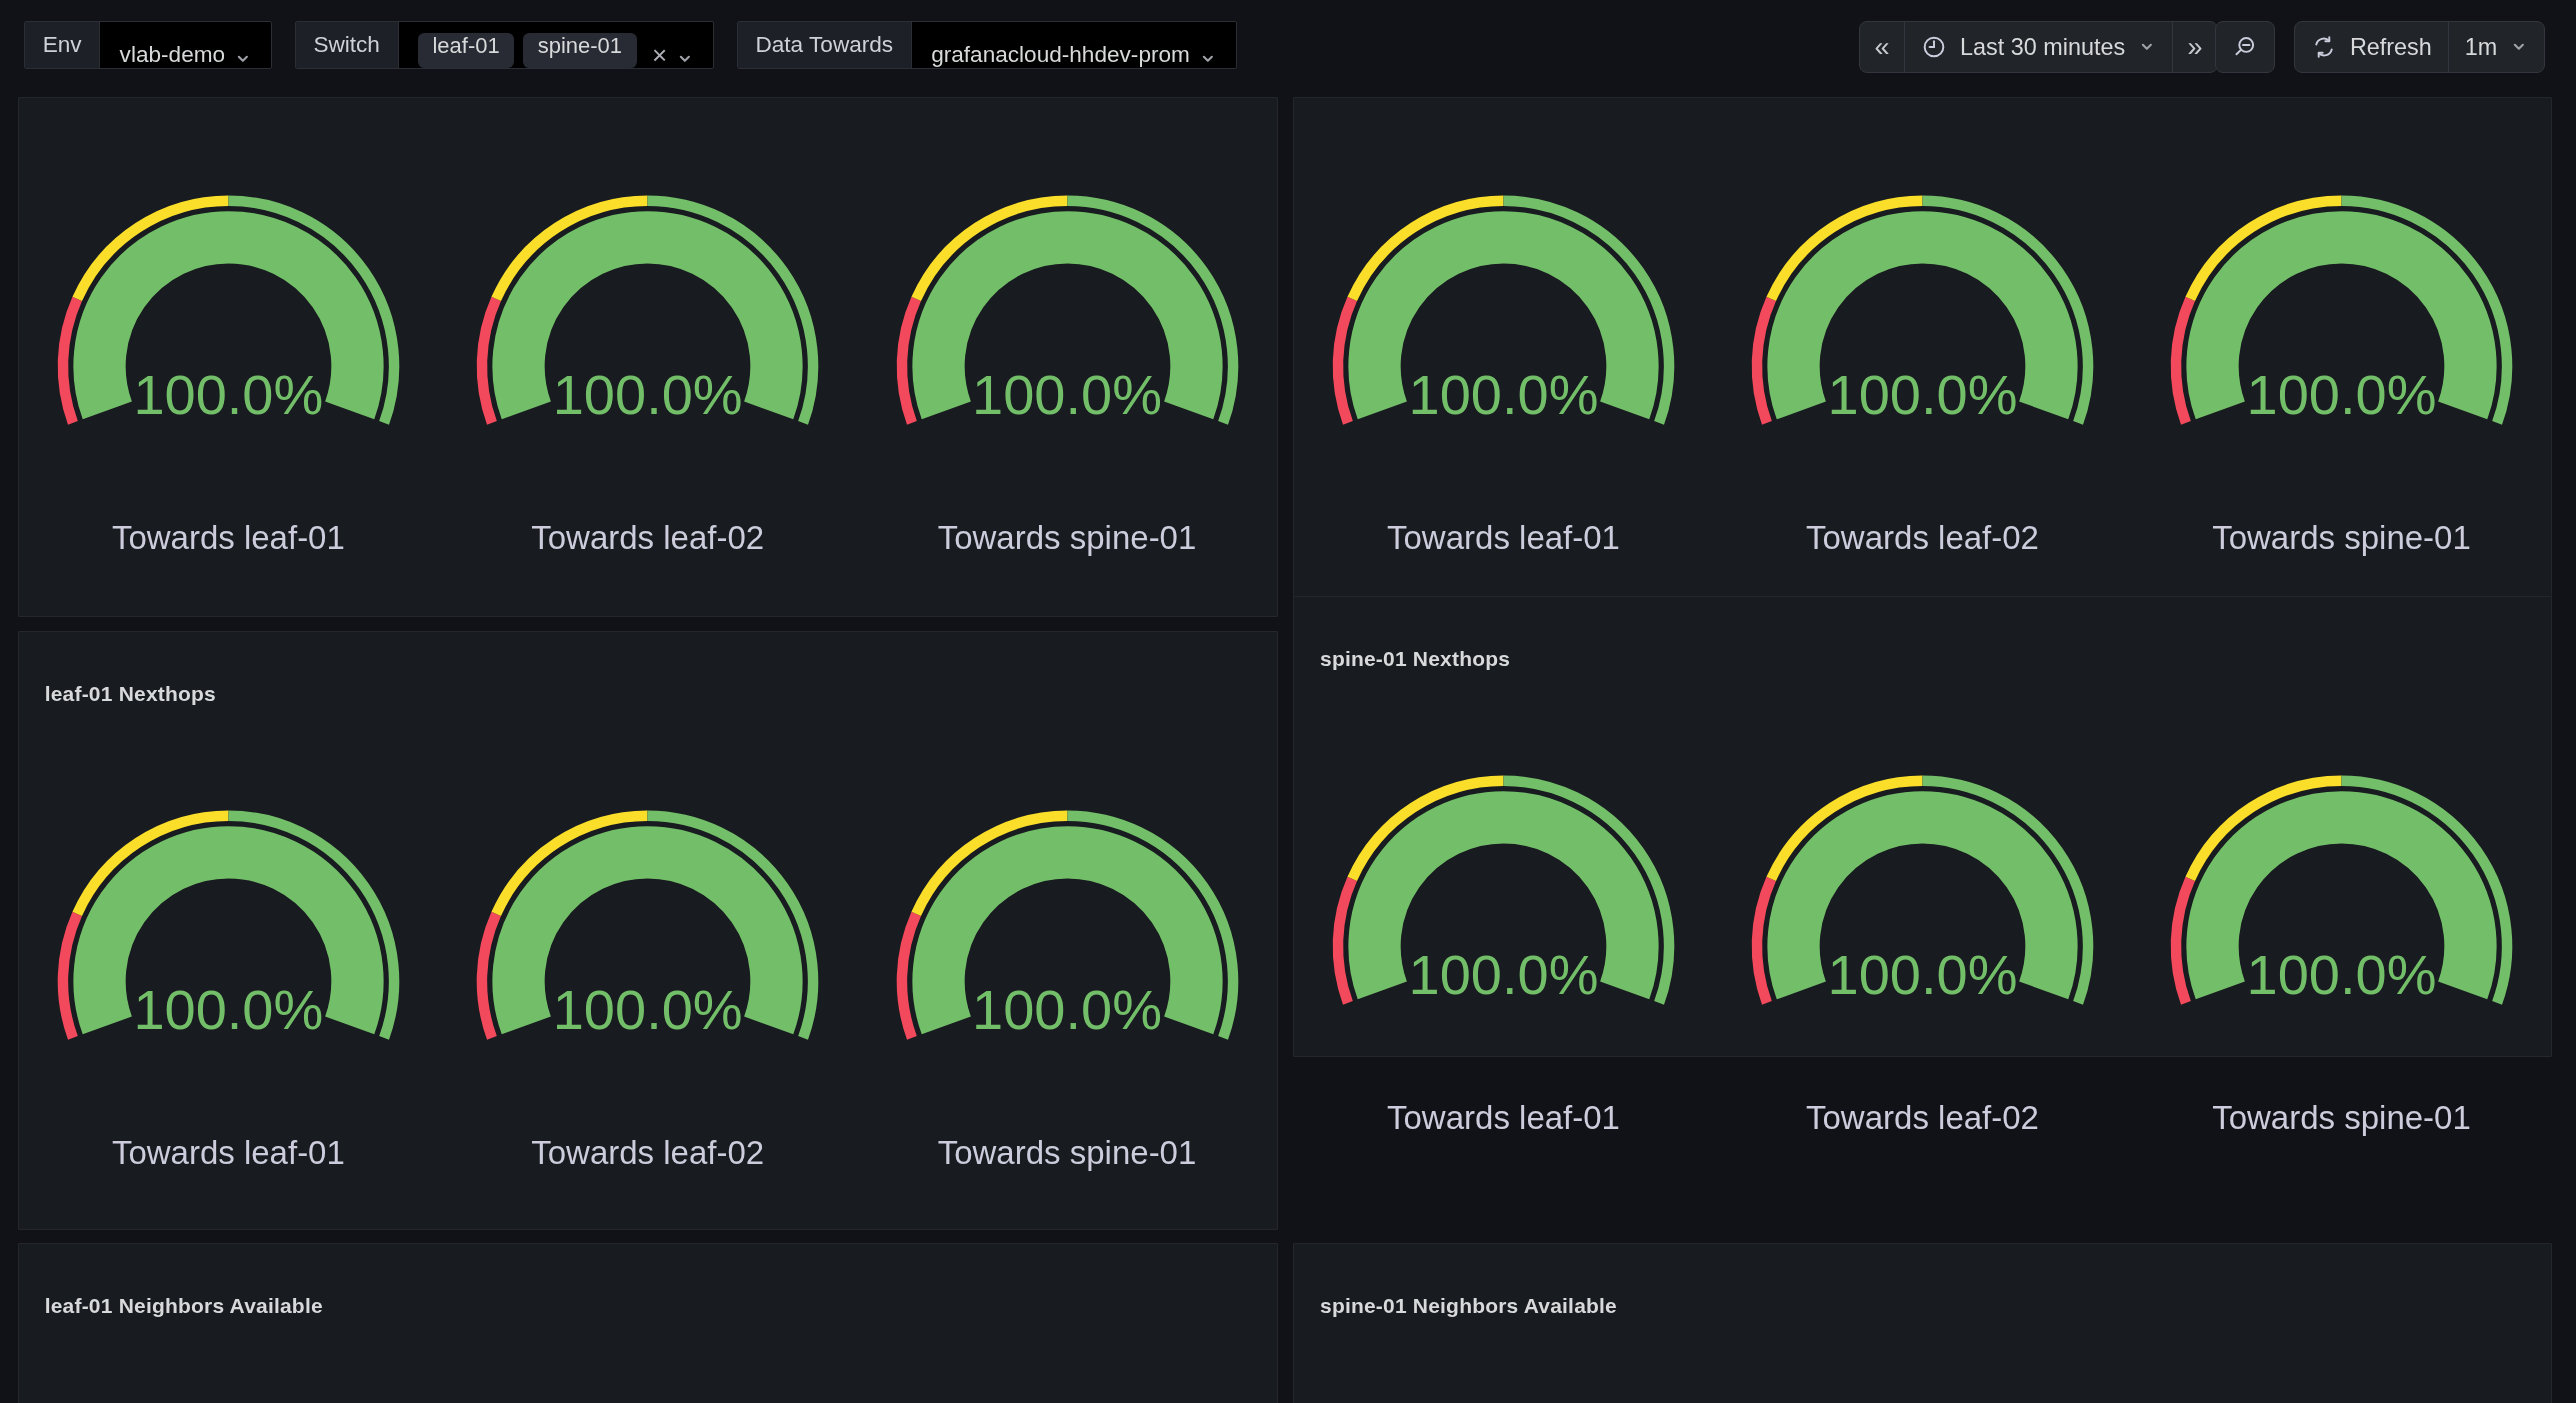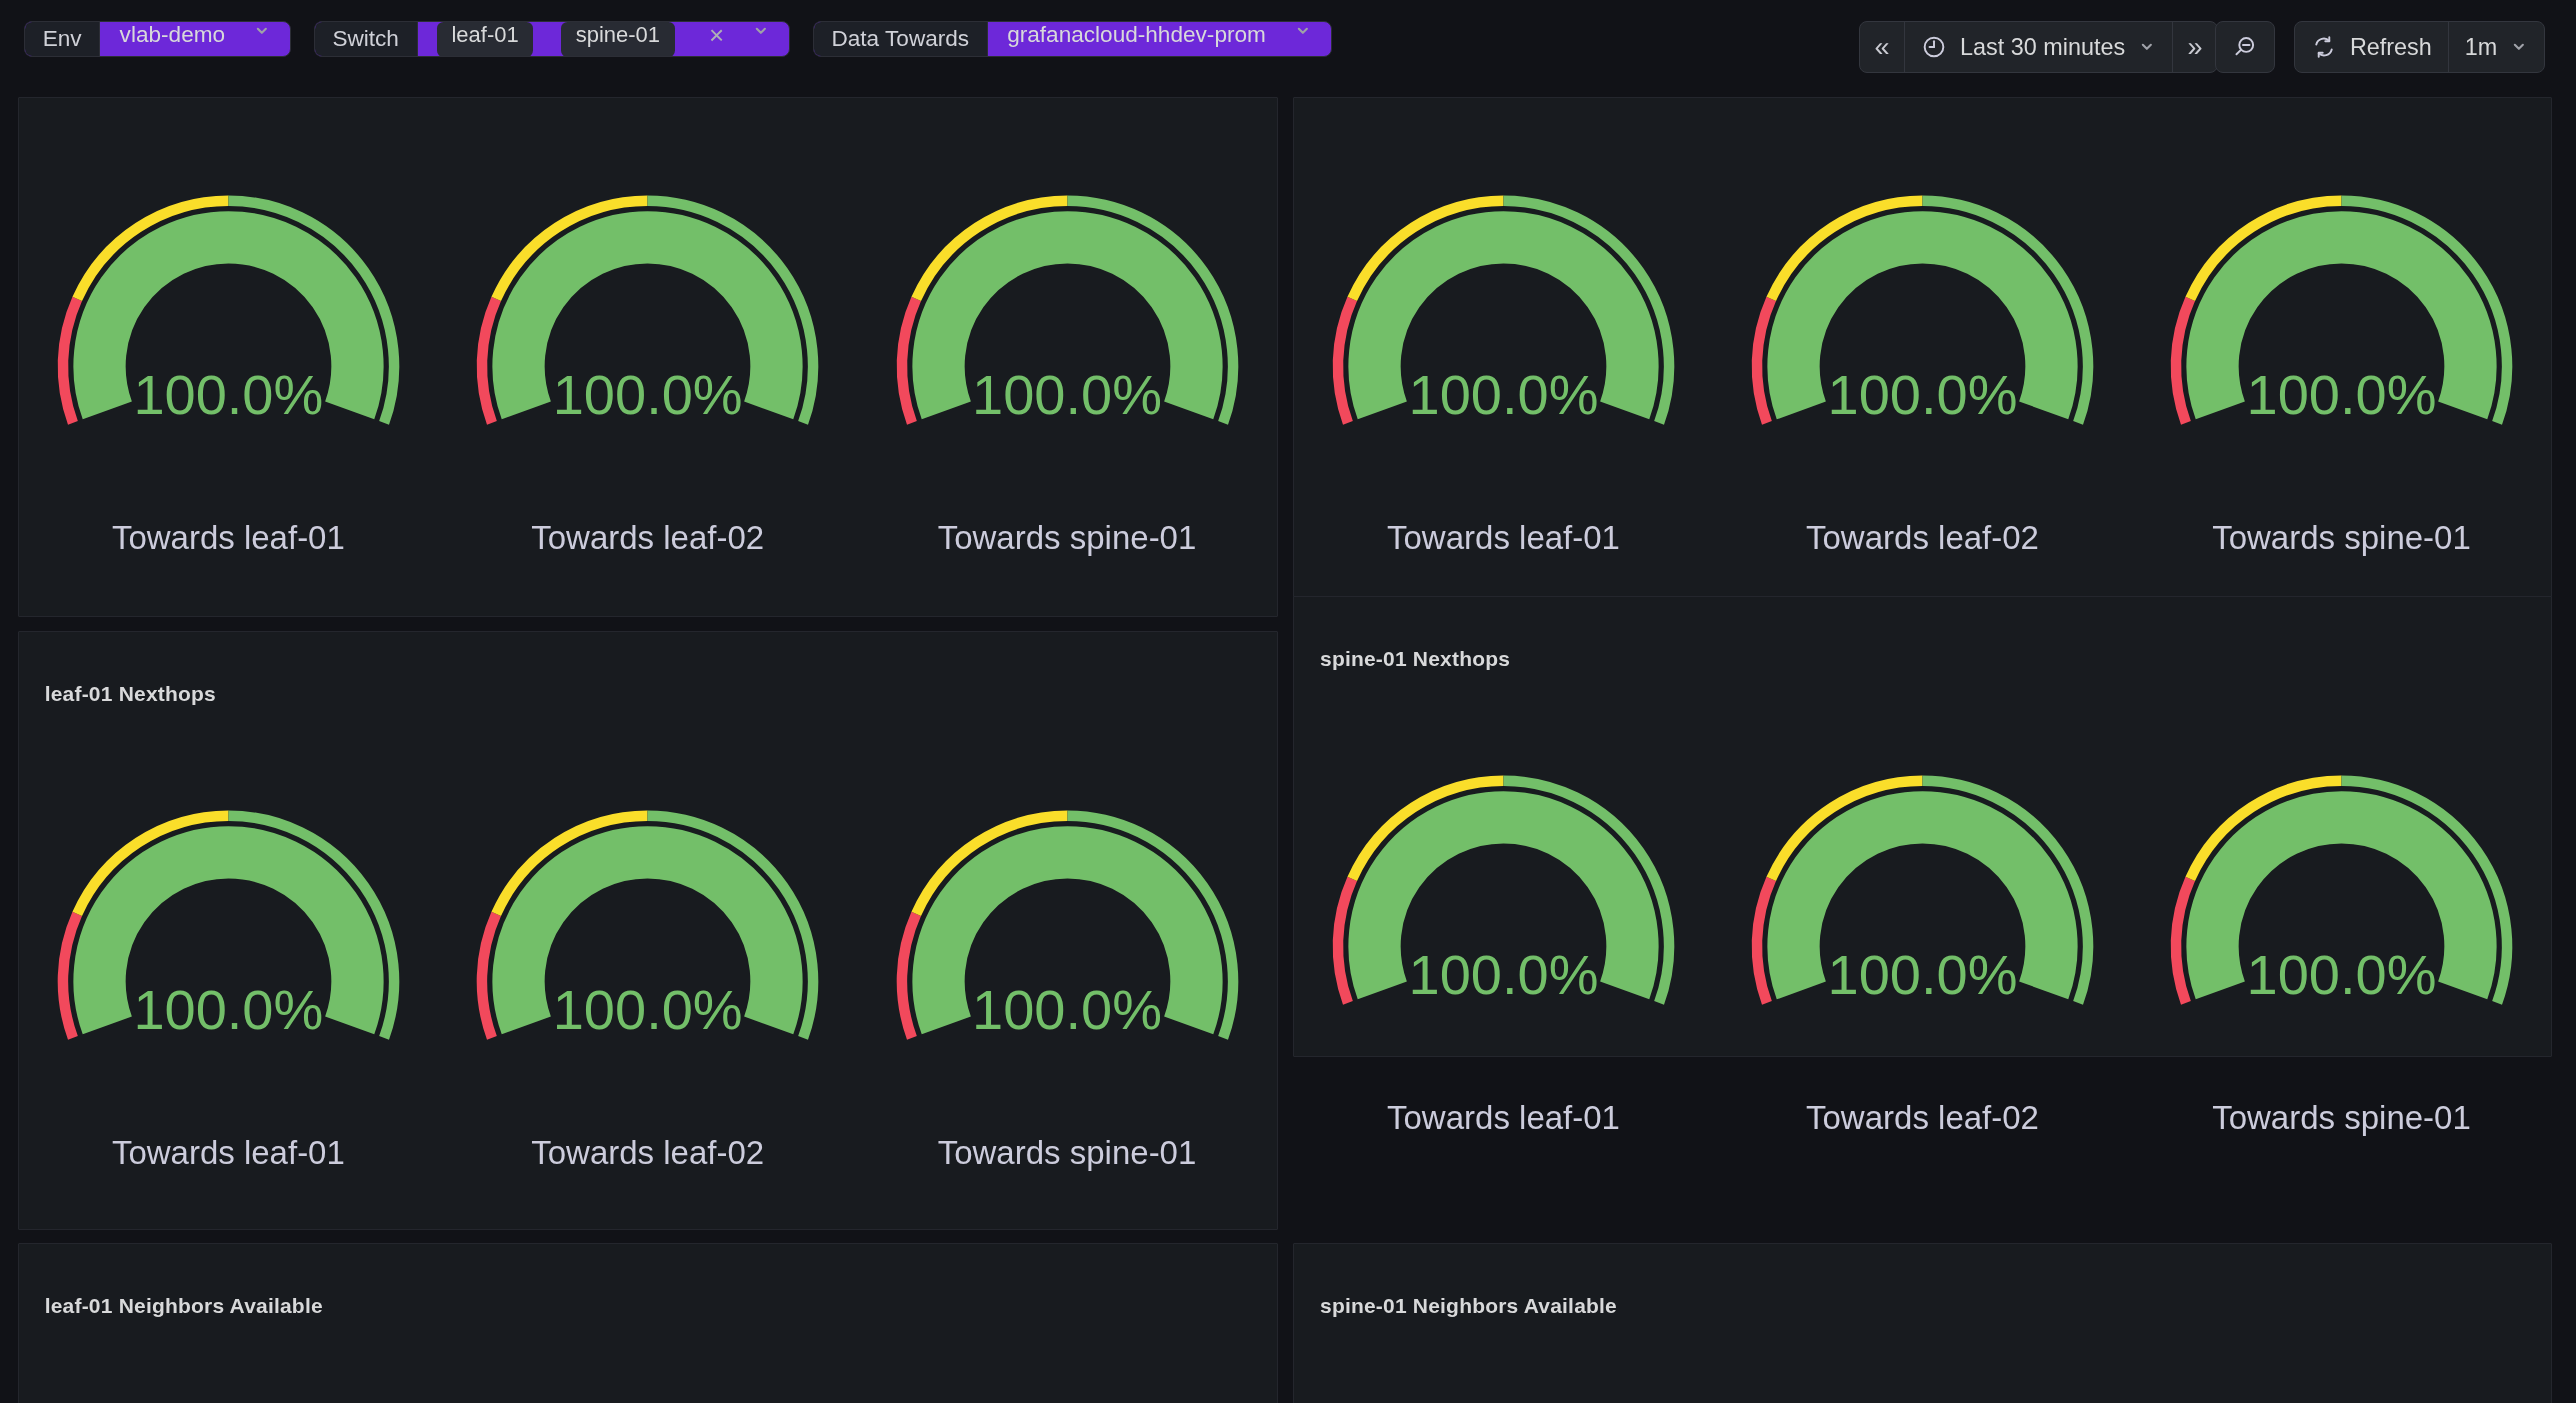--- a/index.html
+++ b/index.html
@@ -9,31 +9,31 @@
     font-family:"Liberation Sans", sans-serif;
     color:#d8d9da;
     position:relative;
   }
   
   .toolbar { position:absolute; left:0; top:0; width:100%; height:97px; }
   .tb-left { position:absolute; left:24px; top:21px; display:flex; gap:22.6px; align-items:center; }
   .tb-right { position:absolute; right:31px; top:21px; display:flex; gap:19.3px; align-items:center; }
 
   .var-control {
-    display:flex; align-items:stretch; height:36px;
-    border:1.6px solid #2c2e36; border-radius:8px; overflow:hidden;
-    background:#6d28d9;
+    display:flex; align-items:stretch; height:48px;
+    border:1.6px solid #2c2e36; border-radius:2px; overflow:hidden;
+    background:#000000;
   }
   .var-label {
     display:flex; align-items:center; padding:0 17.7px;
     background:#1d2027; border-right:1.6px solid #2c2e36;
     font-size:22.6px; color:#d0d1d8; white-space:nowrap;
   }
   .var-value {
-    display:flex; align-items:flex-start; gap:28px; padding:0 19.3px;
+    display:flex; align-items:flex-end; gap:9px; padding:0 19.3px;
     font-size:22.6px; color:#d8d9da; cursor:pointer; white-space:nowrap;
   }
   .pill {
     display:flex; align-items:center; gap:11.3px; height:35px;
     background:#282b33; border-radius:6.4px; padding:0 14.5px;
     font-size:22px; color:#d8d9da;flex-direction:column;
   }
   .pill .x, .clear-x { color:#aeafb6; font-size:22.6px; line-height:1; cursor:pointer; }
   .clear-x { margin-left:6.4px; font-size:26px; }
 

